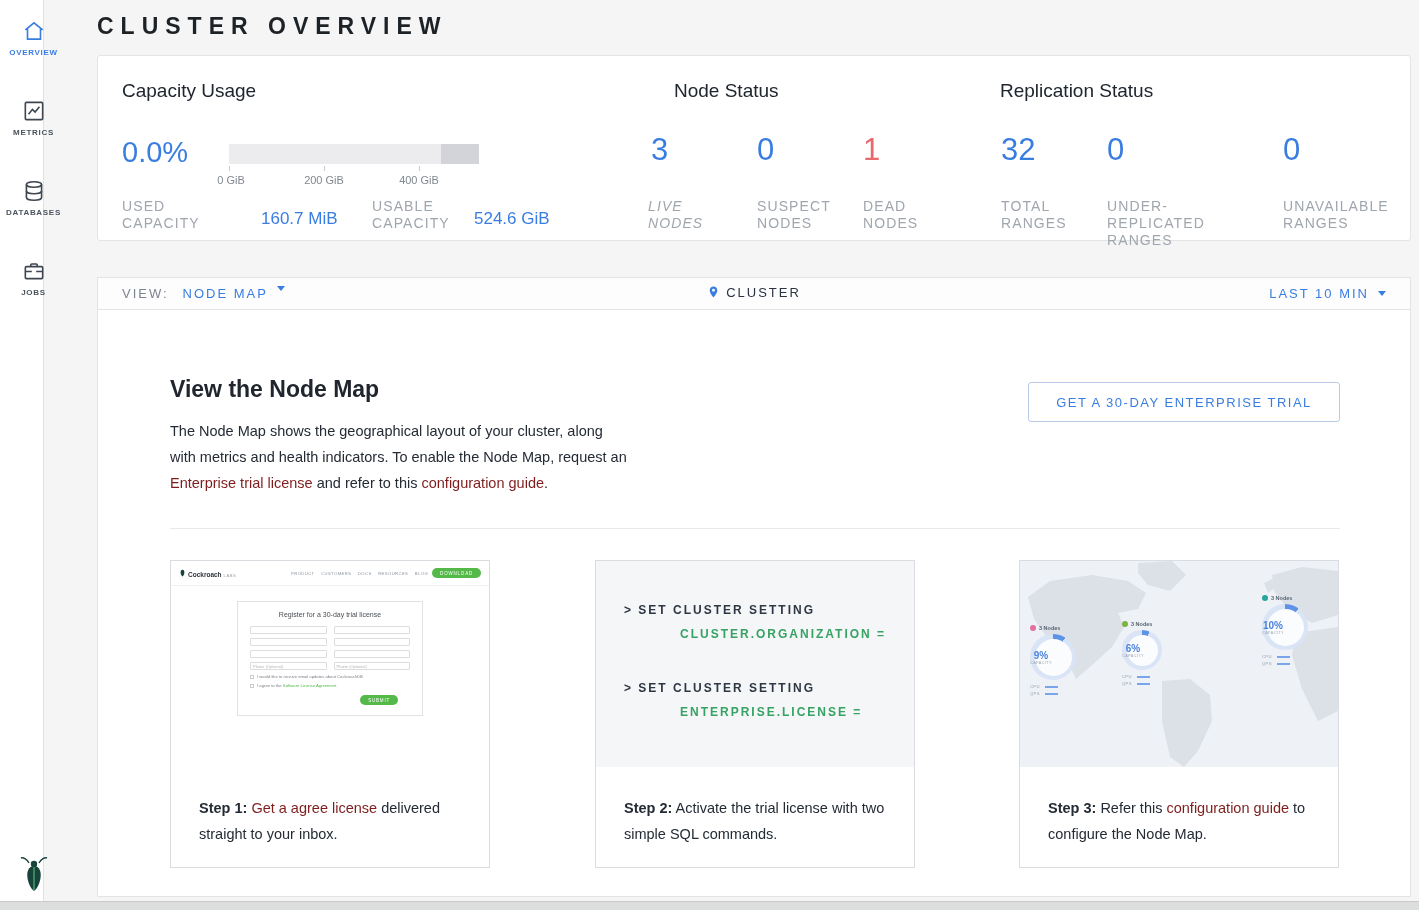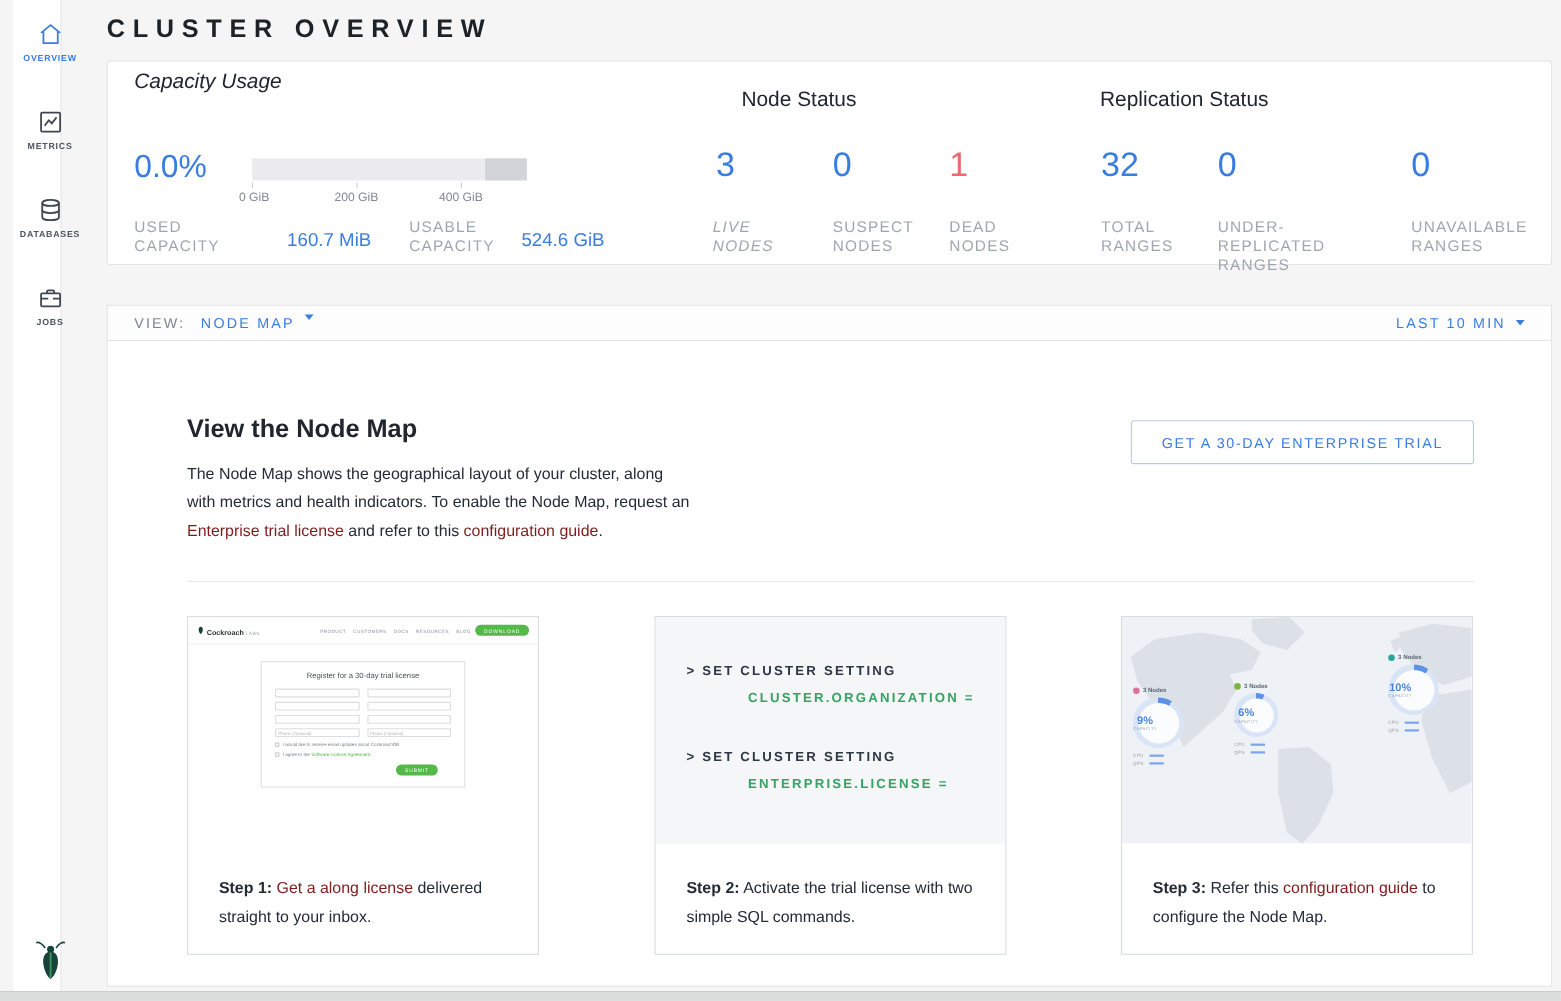--- a/index.html
+++ b/index.html
@@ -1,20 +1,20 @@
 <!DOCTYPE html>
 <html><head>
 <meta charset="utf-8">
 <style>
   * { margin:0; padding:0; box-sizing:border-box; }
   html,body { width:1419px; height:910px; font-family:"Liberation Sans", sans-serif; background:#f5f5f6; overflow:hidden; }
   .page { position:relative; width:1419px; height:910px; }
 
   
-  .sidebar { position:absolute; left:12px; top:0; width:44px; height:910px; background:#fff; border-right:1px solid #e1e1e1; z-index:5; }
+  .sidebar { position:absolute; left:0; top:0; width:44px; height:910px; background:#fff; border-right:1px solid #e1e1e1; z-index:5; }
   .side-item { position:absolute; left:0; width:67px; text-align:center; cursor:pointer; color:#3e4651; }
   .side-item .ic { display:block; margin:0 auto 4px; width:26px; height:26px; }
   .side-item .lbl { display:block; font-size:8px; letter-spacing:.7px; color:#4a535e; font-weight:bold; }
   .side-item.active, .side-item.active .lbl { color:#3a7de1; }
   .side-item svg { stroke:currentColor; fill:none; stroke-width:1.5; }
   .side-logo { position:absolute; left:0; bottom:14px; width:67px; text-align:center; }
 
   
   .page-title { position:absolute; left:97px; top:13px; font-size:23px; font-weight:bold; letter-spacing:7px; color:#1d2227; }
 
@@ -155,21 +155,21 @@
         <path d="M15 12 C9.5 12,7.5 18,8.5 24 C9.5 30,12 35,15 37 C18 35,20.5 30,21.5 24 C22.5 18,20.5 12,15 12 Z" fill="#17433a"></path>
         <path d="M15 13 V36" stroke="#3f9b63" stroke-width="1.6"></path>
       </svg>
     </div>
   </nav>
 
   <h1 class="page-title">CLUSTER OVERVIEW</h1>
 
   <section class="summary">
 
-    <div class="sec-title" style="left:24px; top:8px;font-style:italic;">Capacity Usage</div>
+    <div class="sec-title" style="left:24px; top:24px;">Capacity Usage</div>
     <div class="big-num" style="left:24px; top:80px; font-size:29px;">0.0%</div>
     <div class="cap-bar">
         <span class="used-seg"></span>
       </div>
     <span class="cap-tick" style="left:131px;"></span>
     <span class="cap-tick" style="left:226px;"></span>
     <span class="cap-tick" style="left:321px;"></span>
     <span class="cap-tick-label" style="left:133px;">0 GiB</span>
     <span class="cap-tick-label" style="left:226px;">200 GiB</span>
     <span class="cap-tick-label" style="left:321px;">400 GiB</span>
@@ -194,20 +194,28 @@
     <div class="small-label" style="left:1009px; top:142px; width:155px;">UNDER-REPLICATED RANGES</div>
     <div class="small-label" style="left:1185px; top:142px; width:110px;">UNAVAILABLE RANGES</div>
   </section>
 
   <div class="viewbar">
     <span class="vb-label">VIEW:</span>
     <span class="vb-dd">
       <span>NODE MAP</span>
       <i class="caret"></i>
     </span>
+    <div class="vb-center">
+      <span class="vb-center-inner">
+        <svg viewBox="0 0 24 24" width="13" height="16">
+            <path fill="#3a7de1" d="M12 2C8.1 2 5 5.1 5 9c0 5.2 7 13 7 13s7-7.8 7-13c0-3.9-3.1-7-7-7zm0 9.5A2.5 2.5 0 1 1 12 6a2.5 2.5 0 0 1 0 5.5z"></path>
+          </svg>
+        <span>CLUSTER</span>
+      </span>
+    </div>
     <span class="vb-right">
       <span>LAST 10 MIN</span>
       <i class="caret"></i>
     </span>
   </div>
 
   <section class="panel">
     <h2 class="nm-title">View the Node Map</h2>
     <p class="nm-desc">
       <span>The Node Map shows the geographical layout of your cluster, along with metrics and health indicators. To enable the Node Map, request an</span>
@@ -251,21 +259,21 @@
             <span class="cbx"></span>
             <span class="cbx-text"><span>I agree to the</span> <span class="green">Software License Agreement</span></span>
           </div>
           <div class="submit-row">
             <span class="pill">SUBMIT</span>
           </div>
         </div>
       </div>
       <div class="caption">
         <b>Step 1:</b>
-        <a class="link">Get a along license</a>
+        <a class="link">Get a agree license</a>
         <span>delivered straight to your inbox.</span>
       </div>
     </div>
 
     <div class="card c2">
       <div class="media">
         <div class="code-block">
           <div class="code-line cl1">&gt; SET CLUSTER SETTING</div>
           <div class="code-line green cl2">CLUSTER.ORGANIZATION =</div>
           <div class="code-line cl3">&gt; SET CLUSTER SETTING</div>

